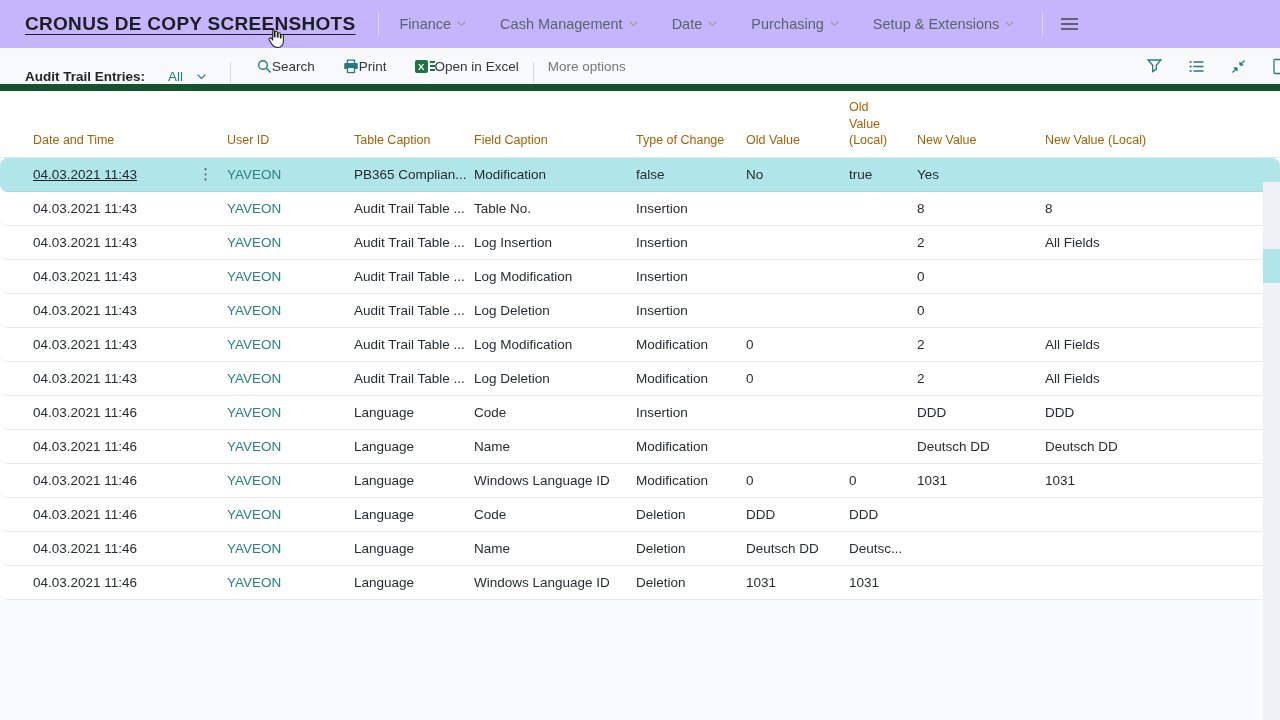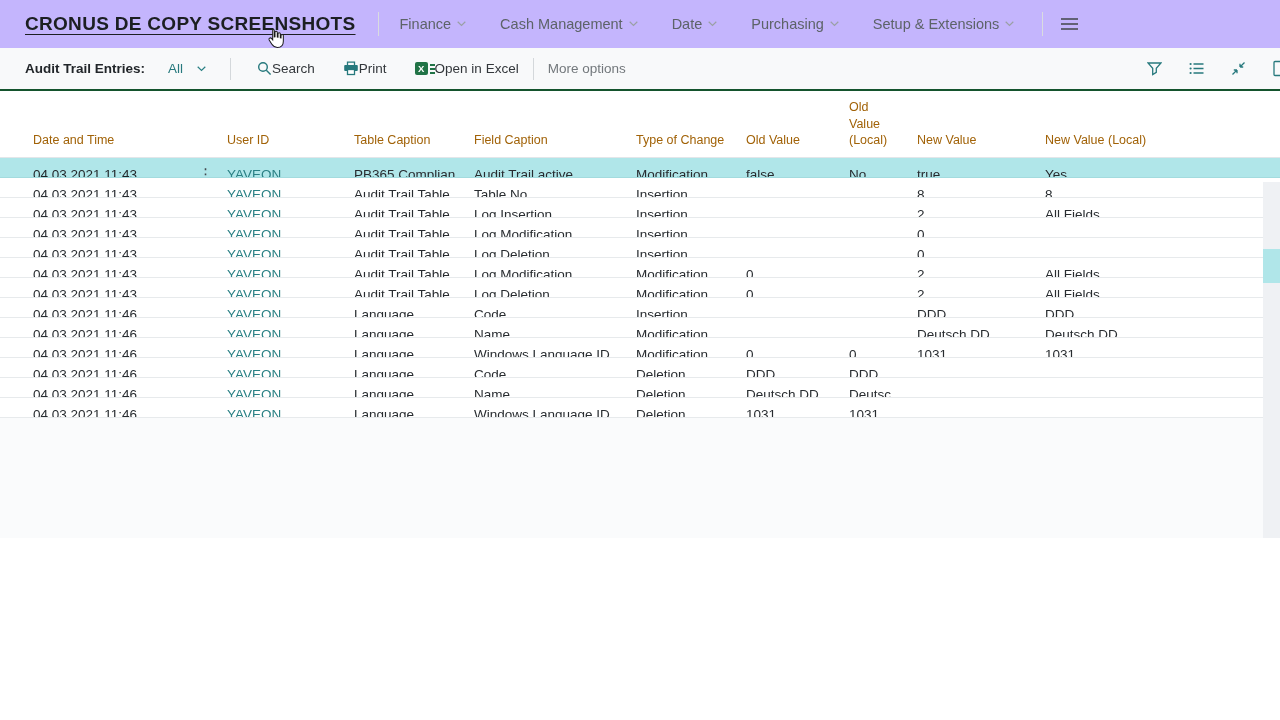--- a/index.html
+++ b/index.html
@@ -16,22 +16,22 @@
   .vdiv.m1 { margin:0 21px 0 22px; }
   .topnav { display:flex; align-items:flex-start; gap:34px; }
   .nav-item { display:flex; align-items:center; gap:6px; background:none; border:none;
     font-family:inherit; font-size:14.5px; color:#5d6368; cursor:pointer; white-space:nowrap; }
   .vdiv.m2 { margin:0 17px 0 28px; }
   .hamburger { background:none; border:none; cursor:pointer; display:flex; align-items:center; }
 
   .cursor-overlay { position:absolute; left:265px; top:26px; z-index:50; pointer-events:none; }
 
   
-  .toolbar { height:43px; background:#f8f9fa; border-bottom:2px solid #14532d;
-    display:flex; align-items:center; padding-left:25px; position:relative; }
+  .toolbar { height:43px; background:#f8f9fa; border-bottom:7px solid #14532d;
+    display:flex; align-items:flex-end; padding-left:25px; position:relative; }
   .page-title { font-size:13.5px; font-weight:700; color:#22262a; margin-right:23px; white-space:nowrap; }
   .filter-dd { display:flex; align-items:center; gap:14px; background:none; border:none;
     font-family:inherit; font-size:13.5px; color:#27797d; cursor:pointer; margin-right:24px; }
   .tb-vdiv { width:1px; height:22px; background:#d4d8db; }
   .tb-btn { display:flex; align-items:center; gap:0; background:none; border:none;
     font-family:inherit; font-size:13.5px; color:#33373b; cursor:pointer; padding:0 14px;
     white-space:nowrap; height:100%; }
   .tb-btn.first { margin-left:12px; }
   .more-opts { color:#73787c; }
   .tb-right { position:absolute; right:0; top:0; height:100%; display:flex; align-items:center; gap:27px; }
@@ -47,21 +47,21 @@
 
   
   .content { position:relative; background:#fff; }
   .thead { height:67px; border-bottom:1px solid #e3e6e9; display:grid; padding-left:25px;
     grid-template-columns:194px 127px 120px 162px 110px 103px 68px 128px 1fr; }
   .hc { align-self:end; padding:0 0 9px 8px; font-size:12.5px; color:#a16207; line-height:1.3;
     white-space:nowrap; cursor:pointer; }
   .hc.wrap { white-space:normal; width:54px; }
 
   .trow { display:grid; grid-template-columns:167px 27px 127px 120px 162px 110px 103px 68px 128px 1fr;
-    padding-left:25px; height:20px; border-bottom:1px solid #e7eaec; cursor:pointer; background:#fff; }
+    padding-left:25px; height:34px; border-bottom:1px solid #e7eaec; cursor:pointer; background:#fff;border-radius:8px; }
   .trow.selected { background:#b0e6e9; border-bottom-color:#a3dbde; }
   .tc { padding-left:8px; font-size:13.5px; line-height:33px; white-space:nowrap; overflow:hidden; color:#282c30; }
   .c-user { color:#2a8084; }
   .trow.selected .c-date { text-decoration:underline; color:#1f2427; }
   .c-menu { padding:0; text-align:center; color:#44494e; font-size:15px; line-height:32px; cursor:pointer; }
 
   .below-rows { height:120px; background:#fafbfc; }
 
   
   .right-strip { position:absolute; right:0; top:91px; bottom:0; width:17px; background:#eff1f4; z-index:5; }
@@ -204,21 +204,20 @@
     <div class="hc wrap">Old Value (Local)</div>
     <div class="hc">New Value</div>
     <div class="hc">New Value (Local)</div>
   </div>
   <div id="tbody">
       <div class="trow selected">
         <div class="tc c-date">04.03.2021 11:43</div>
         <div class="tc c-menu">⋮</div>
         <div class="tc c-user">YAVEON</div>
         <div class="tc ">PB365 Complian...</div>
-        <div class="tc ">Audit Trail active</div>
         <div class="tc ">Modification</div>
         <div class="tc ">false</div>
         <div class="tc ">No</div>
         <div class="tc ">true</div>
         <div class="tc ">Yes</div>
       </div>
       <div class="trow">
         <div class="tc c-date">04.03.2021 11:43</div>
         <div class="tc c-menu"></div>
         <div class="tc c-user">YAVEON</div>

